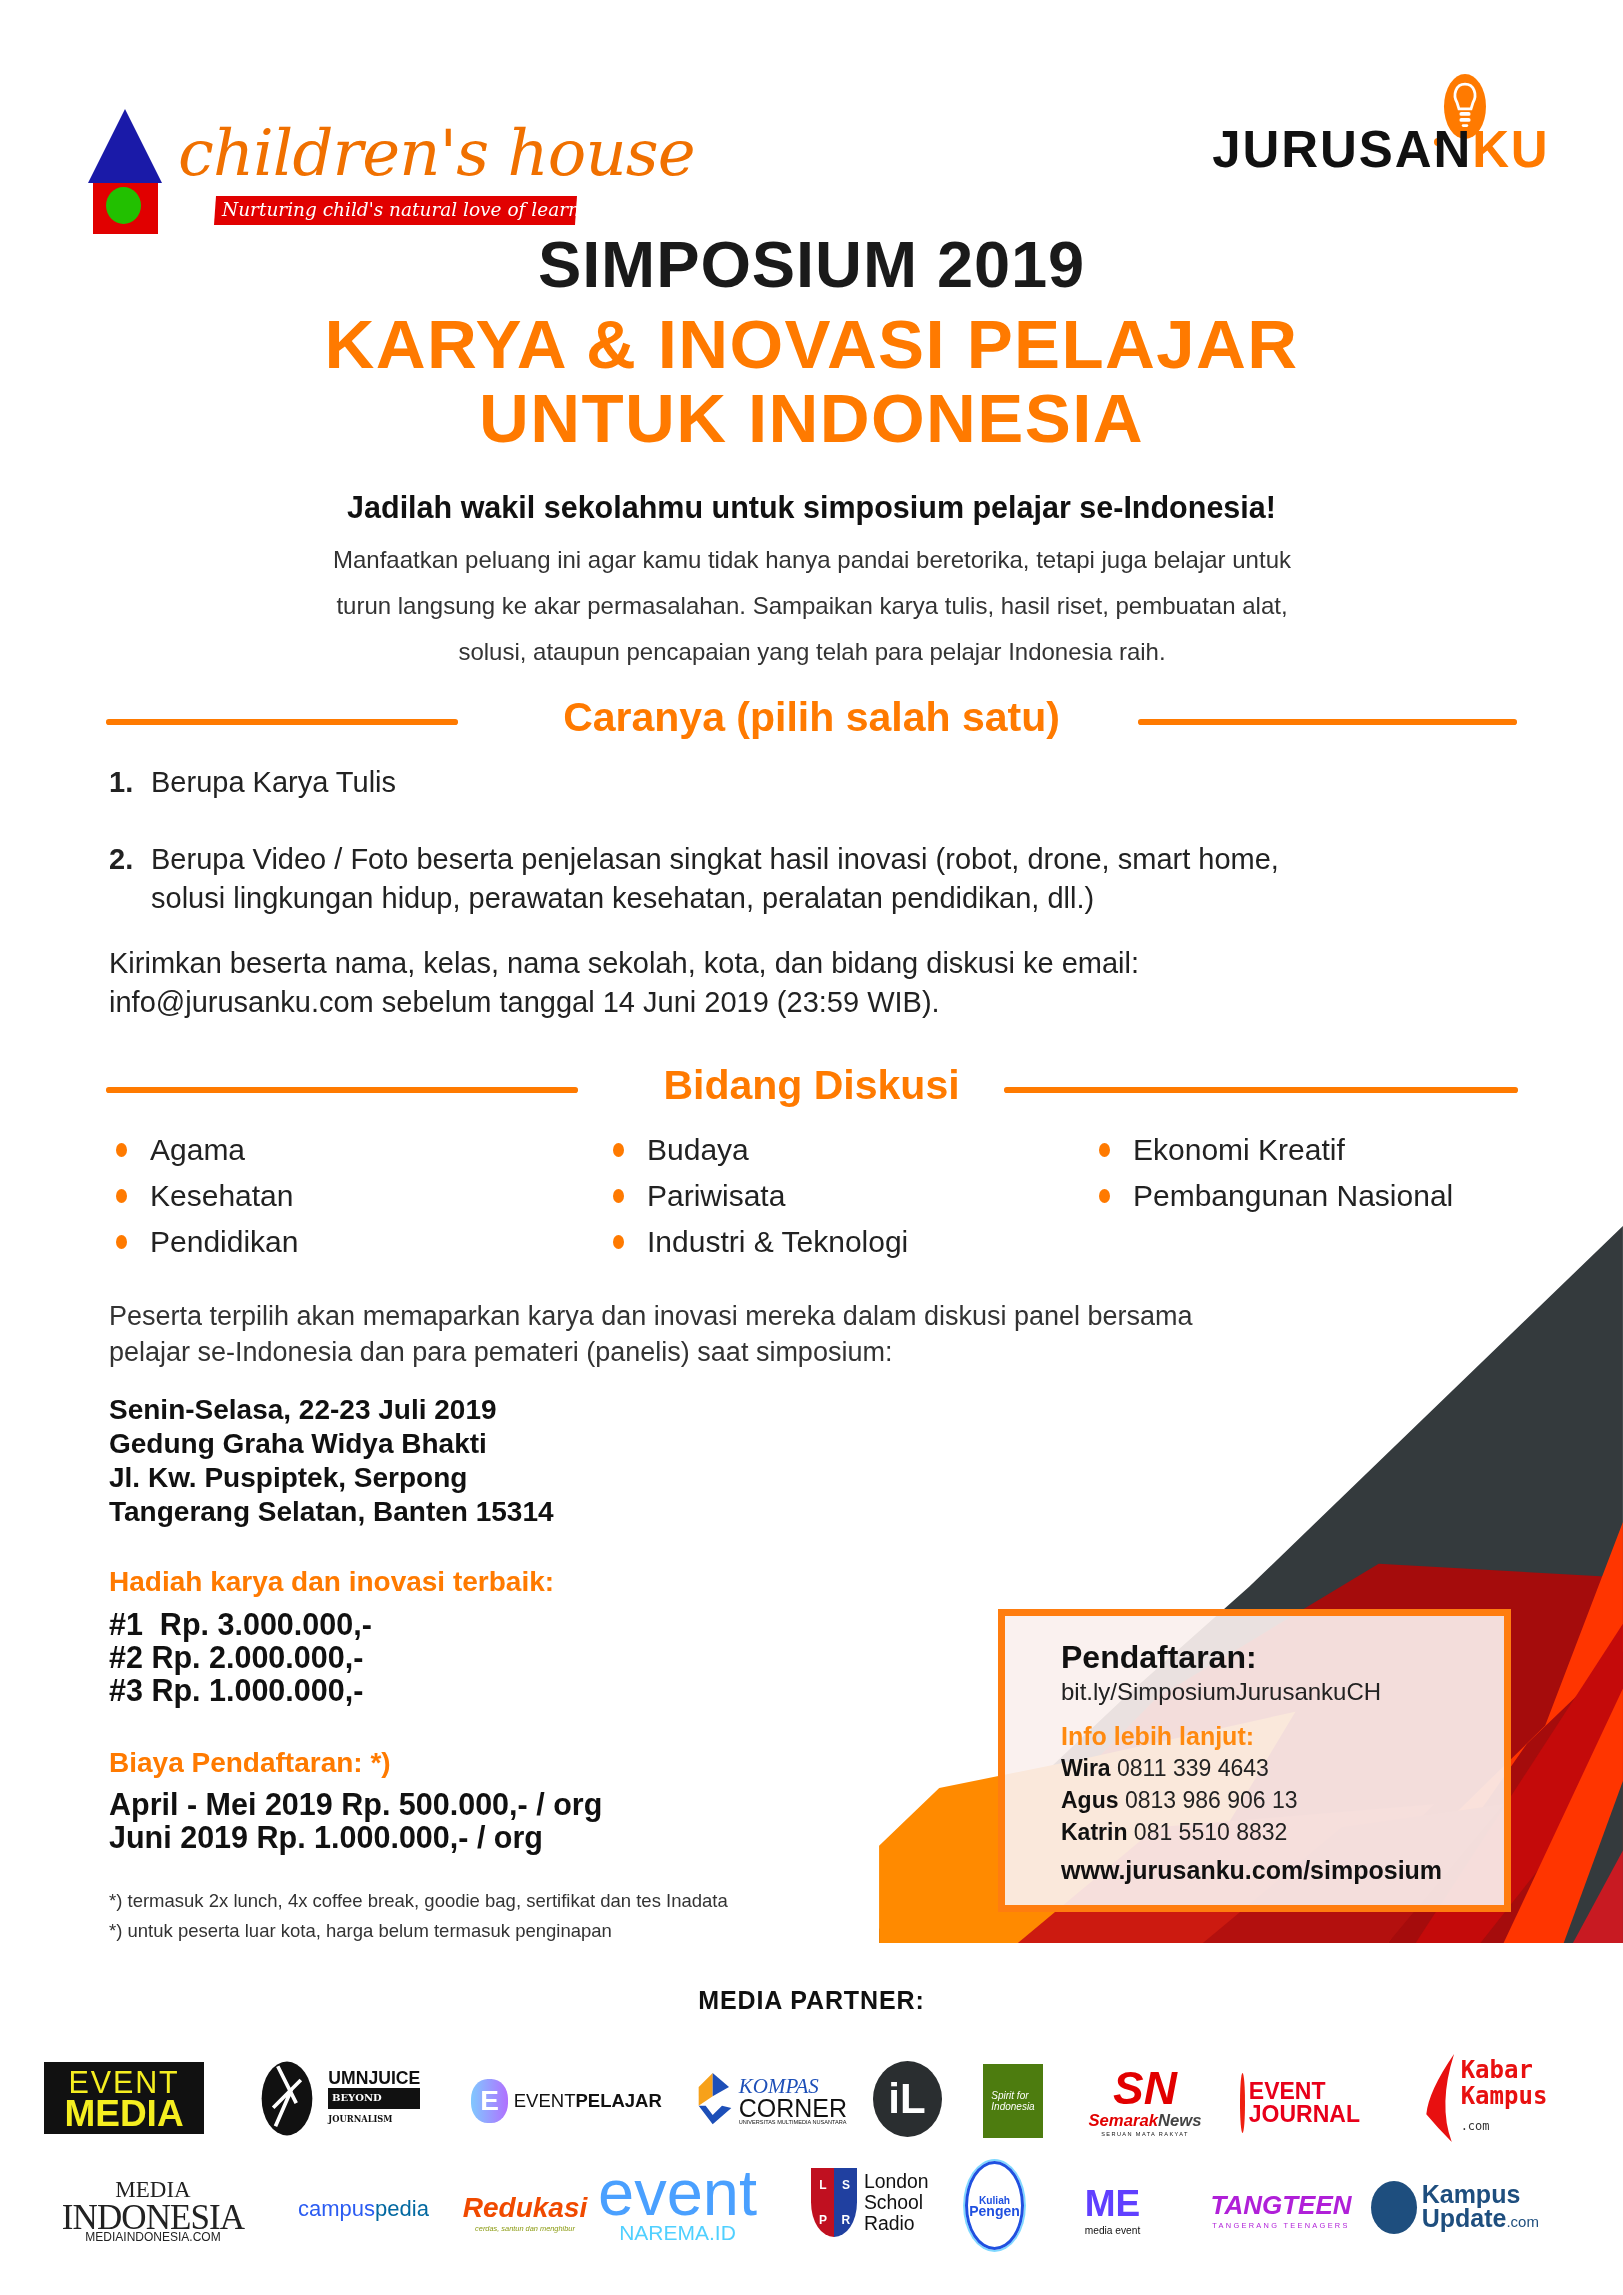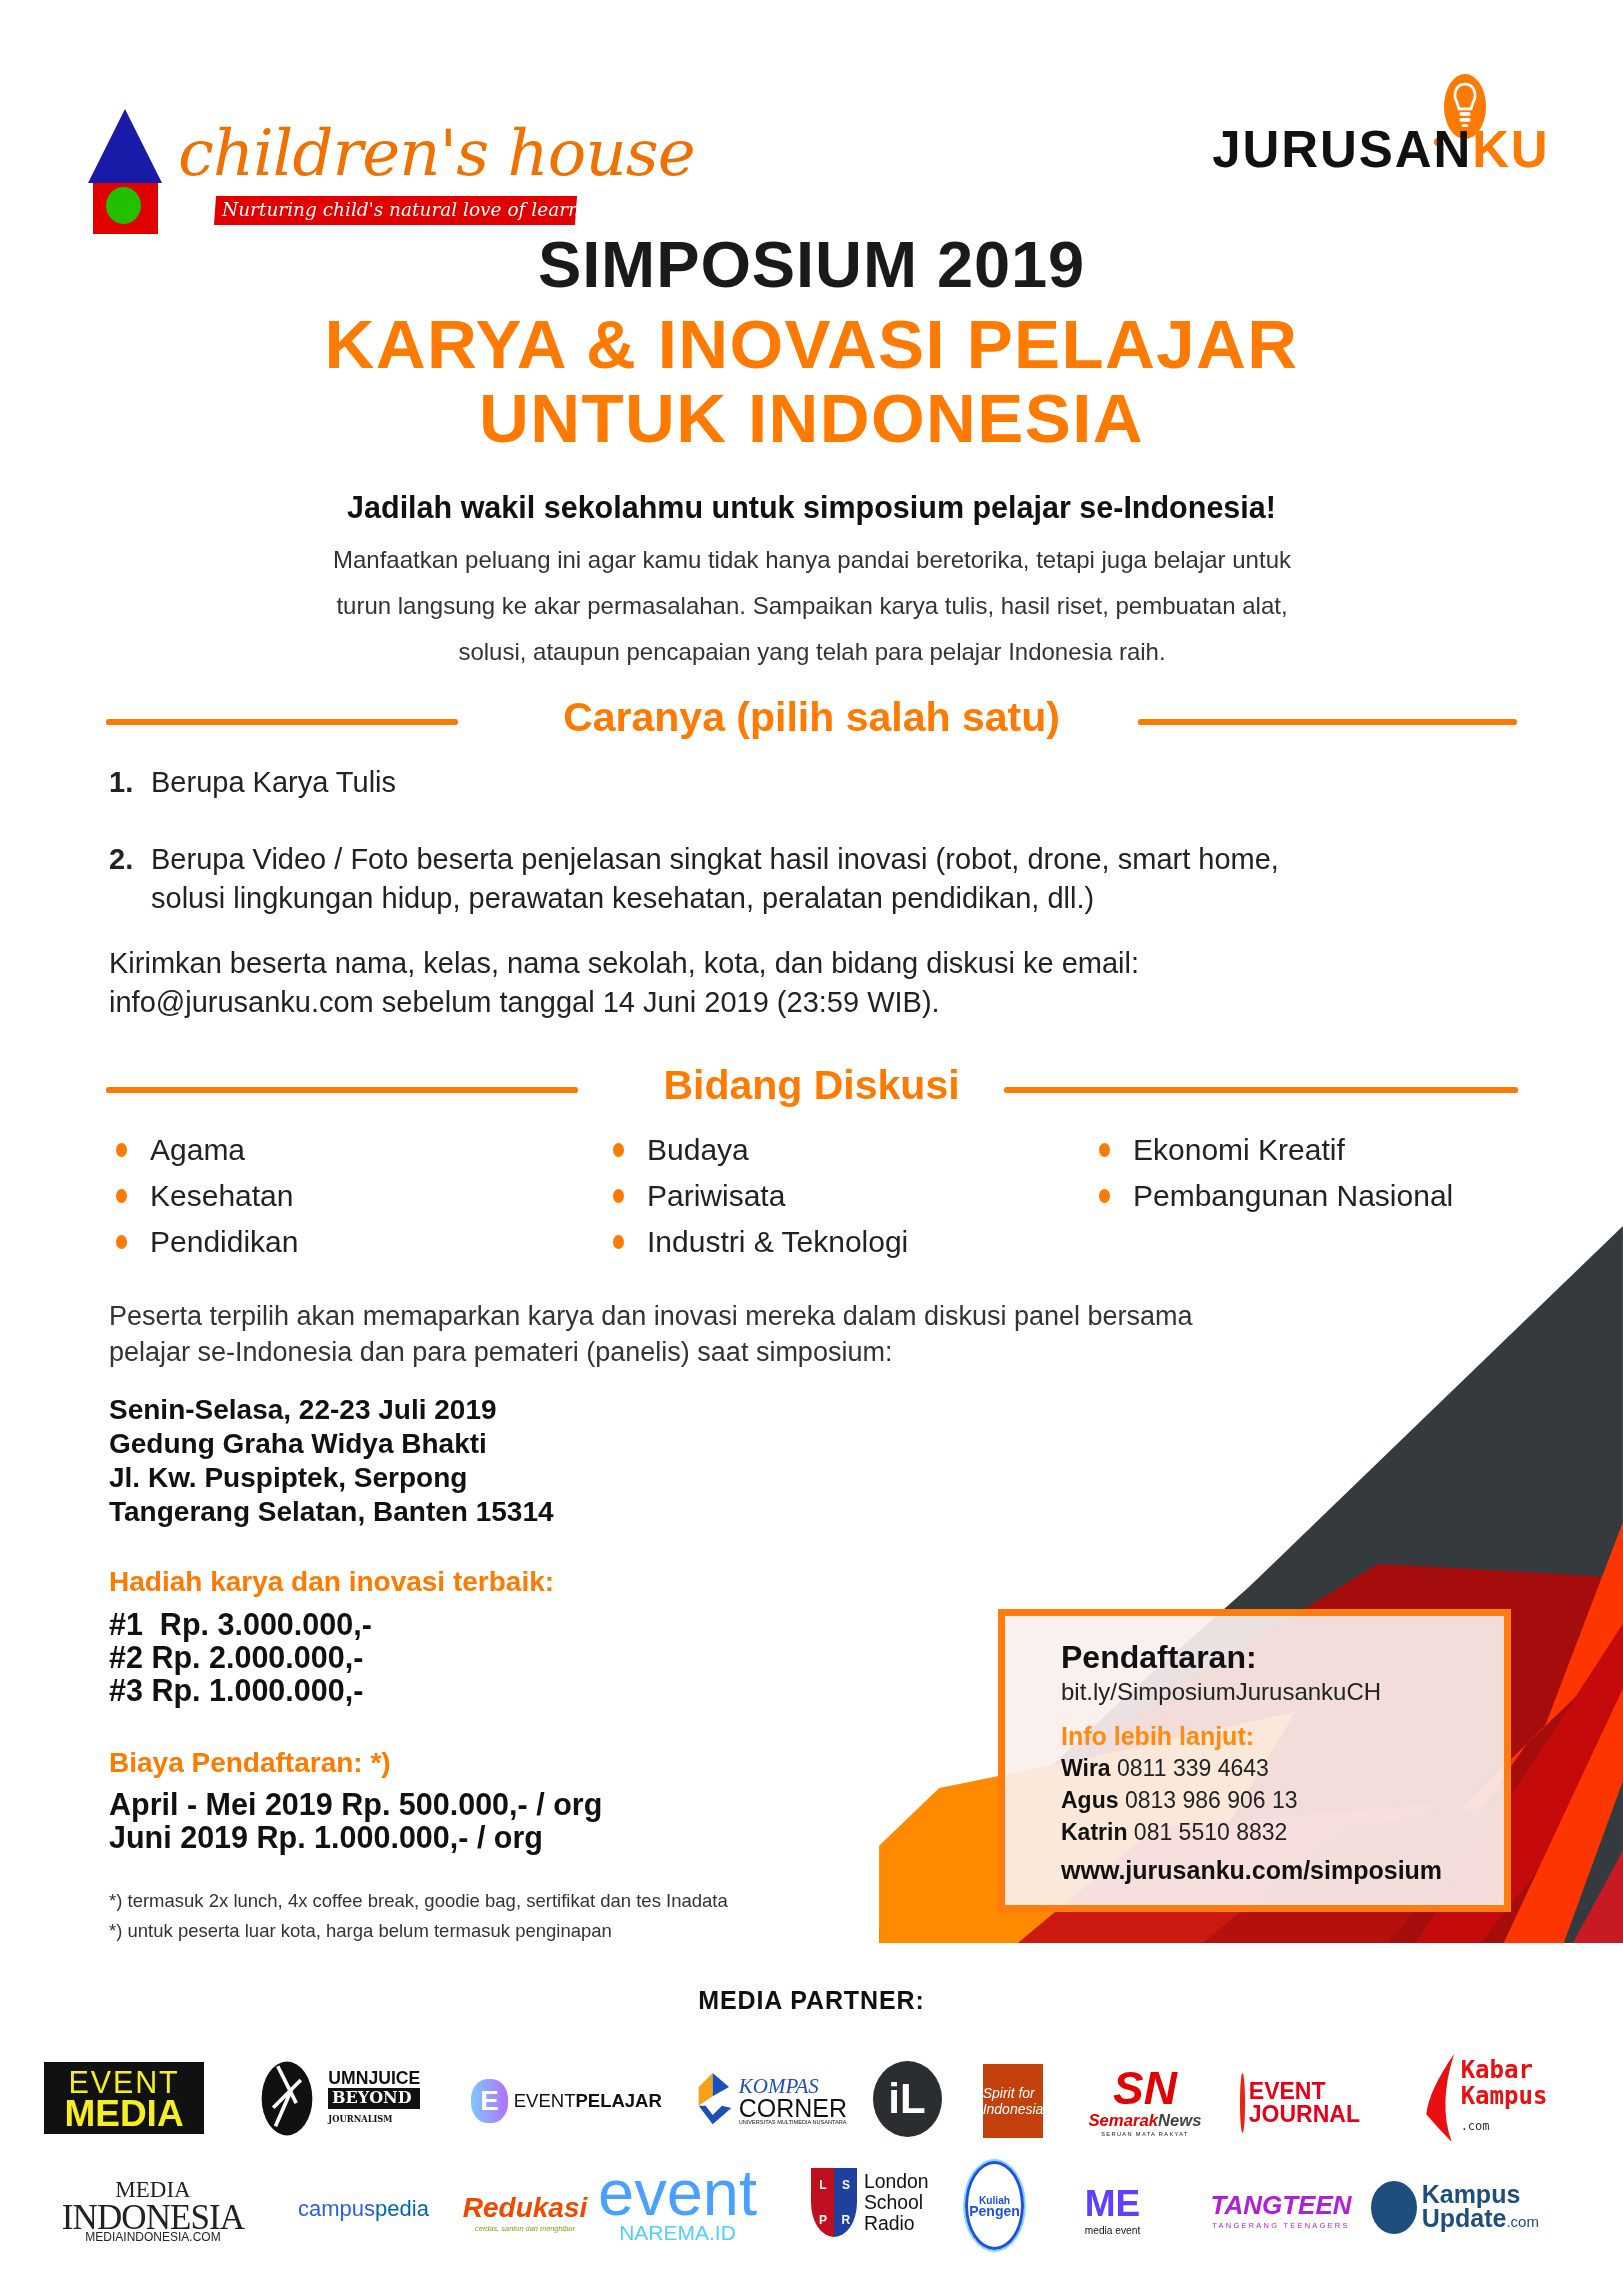--- a/index.html
+++ b/index.html
@@ -236,21 +236,21 @@
   <span style="font-size:30.5px;font-weight:300;letter-spacing:1.9px">EVENT</span>
     <span style="font-size:37px">MEDIA</span>
 </div>
 <div class="logo" style="left:238px;top:2057px;width:194px;height:83px;">
   <svg width="74" height="83" viewBox="0 0 160 180">
       <ellipse cx="80" cy="90" rx="55" ry="80" fill="#111"></ellipse>
       <path d="M60 20 L100 100 M110 50 L50 110 M55 150 L90 70" stroke="#fff" stroke-width="8"></path>
     </svg>
   <div style="display:flex;flex-direction:column;font-weight:700;font-size:17.6px;line-height:20.4px;margin-left:4.6px;">
     <span>UMNJUICE</span>
-      <span style="background:#111;color:#fff;font-size:16px;padding:0 3.7px;font-family:'DejaVu Serif',serif">BEYOND</span>
+      <span style="background:#111;color:#fff;font-size:10px;padding:0 3.7px;font-family:'DejaVu Serif',serif">BEYOND</span>
       <span style="font-size:8.3px;font-family:'DejaVu Serif',serif">JOURNALISM</span>
   </div>
 </div>
 <div class="logo" style="left:467px;top:2075px;width:199px;height:51px;">
   <div style="width:37px;height:44px;border-radius:45%;background:linear-gradient(90deg,#80c8ff,#b070ff);color:#fff;font-size:28px;font-weight:700;display:flex;align-items:center;justify-content:center;">E</div>
   <span style="font-size:18.5px;margin-left:5.6px">EVENT<b>PELAJAR</b></span>
 </div>
 <div class="logo" style="left:685px;top:2071px;width:171px;height:60px;">
   <svg width="42" height="56" viewBox="0 0 90 120">
       <polygon points="40,0 10,30 10,70 40,50" fill="#f7a11a"></polygon>
@@ -259,21 +259,21 @@
     </svg>
   <div style="display:flex;flex-direction:column;margin-left:2.8px;line-height:22px;">
     <span style="color:#1d4fb8;font-style:italic;font-family:'Liberation Serif',serif;font-size:21px">KOMPAS</span>
     <span style="font-size:25px">CORNER</span>
     <span style="font-size:5.6px;line-height:7.4px">UNIVERSITAS MULTIMEDIA NUSANTARA</span>
   </div>
 </div>
 <div class="logo" style="left:870px;top:2057px;width:74px;height:83px;">
   <div style="width:69px;height:76px;border-radius:50%;background:#2a2e30;color:#fff;font-size:42px;font-weight:700;display:flex;align-items:center;justify-content:center;">iL</div>
 </div>
-<div class="logo" style="left:983px;top:2064px;width:60px;height:74px;background:#c2410c;color:#fff;font-size:14px;font-style:italic;">
+<div class="logo" style="left:983px;top:2064px;width:60px;height:74px;background:#4d7c0f;color:#fff;font-size:10px;font-style:italic;">
     <span>Spirit for<br>Indonesia</span>
   </div>
 <div class="logo" style="left:1087px;top:2061px;width:116px;height:79px;flex-direction:column;">
   <span style="font-size:46px;font-weight:900;font-style:italic;color:#e20000;line-height:46px">SN</span>
   <span style="font-size:16.7px;font-weight:700;font-style:italic;color:#e20000">Semarak<span style="color:#444">News</span></span>
   <span style="font-size:5.6px;letter-spacing:1.4px">SERUAN MATA RAKYAT</span>
 </div>
 <div class="logo" style="left:1240px;top:2068px;width:120px;height:69px;">
   <div style="width:42px;height:60px;border-radius:50%;background:#ef2010;"></div>
   <span style="font-size:23px;font-weight:700;color:#e8001a;line-height:23px;margin-left:3.7px">EVENT<br>JOURNAL</span>

